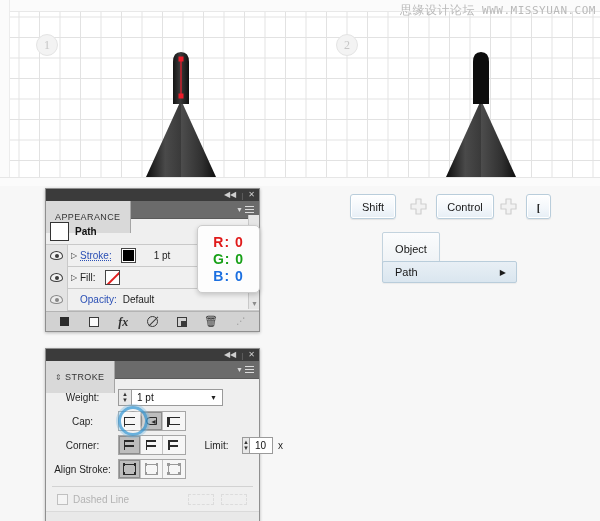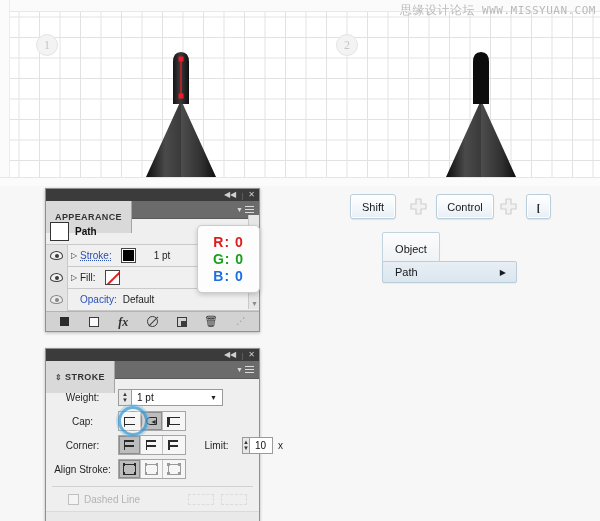--- a/index.html
+++ b/index.html
@@ -72,21 +72,21 @@
   .tb-icon { color: #cfcfcf; font-size: 8px; line-height: 8px; }
   .tb-sep { color: #6f6f6f; font-size: 8px; }
 
   .panel-tabrow {
     height: 18px; background: #6b6b6b;
     display: flex; align-items: stretch;
     border-bottom: 1px solid #5a5a5a;
   }
   .panel-tab {
     background: #d9d9d9;
-    color: #333; font-size: 9px; font-weight: bold;
+    color: #333; font-size: 9px; font-weight: normal;
     letter-spacing: .4px;
     display: flex; align-items: center; padding: 16px 9px;
     border-right: 1px solid #a5a5a5;
   }
   .panel-tab .grip { font-size: 8px; margin-right: 3px; color: #555; }
   .panel-tabfill { flex: 1; }
   .panel-menu-btn {
     display:flex; align-items:center; padding-right:5px; gap:2px;
   }
   .menu-caret { color:#d8d8d8; font-size:7px; }
@@ -265,21 +265,21 @@
 
   .cap-highlight {
     position: absolute; left: 118px; top: 406px;
     width: 30px; height: 30px; border-radius: 50%;
     border: 3px solid #3c9bd6; opacity: .75;
     box-shadow: 0 0 0 2px rgba(120,185,225,.5), inset 0 0 0 2px rgba(255,255,255,.4);
     z-index: 15; pointer-events: none;
   }
 
   .st-divider { height:1px; background:#d2d2d2; margin:5px 6px 0 6px; }
-  .st-dash-row { display:flex; align-items:center; height:24px; padding-left:22px;justify-content:flex-end; }
+  .st-dash-row { display:flex; align-items:center; height:24px; padding-left:11px;justify-content:flex-end; }
   .dash-check {
     width:11px;height:11px;background:#f4f4f4;border:1px solid #c0c0c0;margin-right:5px;
   }
   .dash-label { font-size:10px; color:#b3b3b3; }
   .dash-icons { margin-left:auto; margin-right:12px; display:flex; gap:7px; }
   .dash-ico {
     width:26px;height:11px;border:1.4px dashed #dcdcdc;
   }
   .st-footerfill { height: 14px; background: #e9e9e9; border-top:1px solid #dadada;}
 

